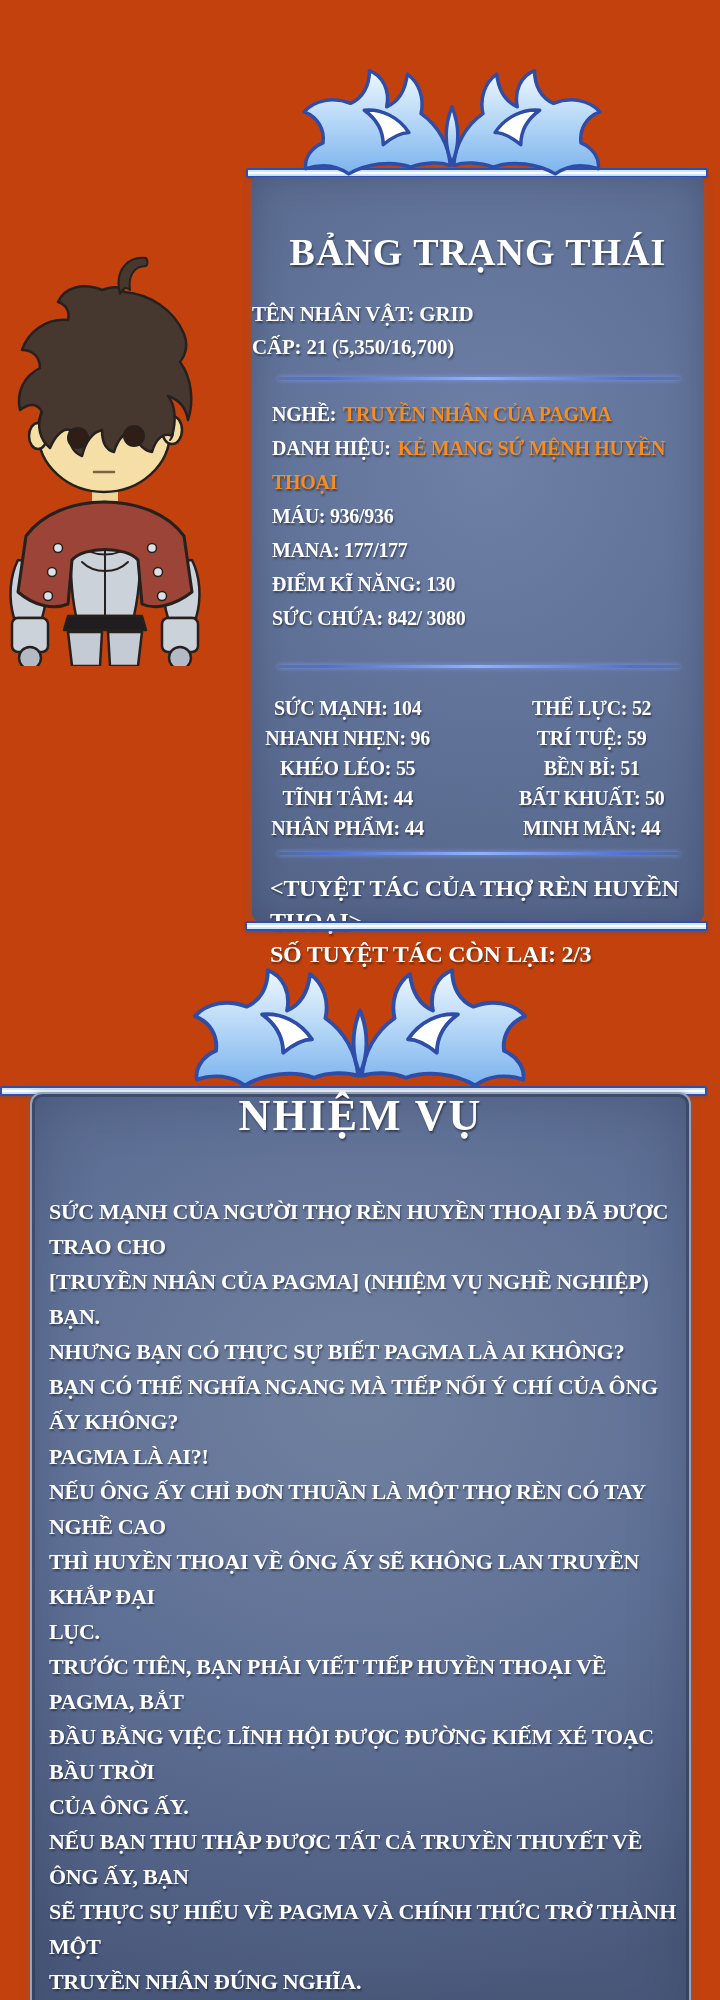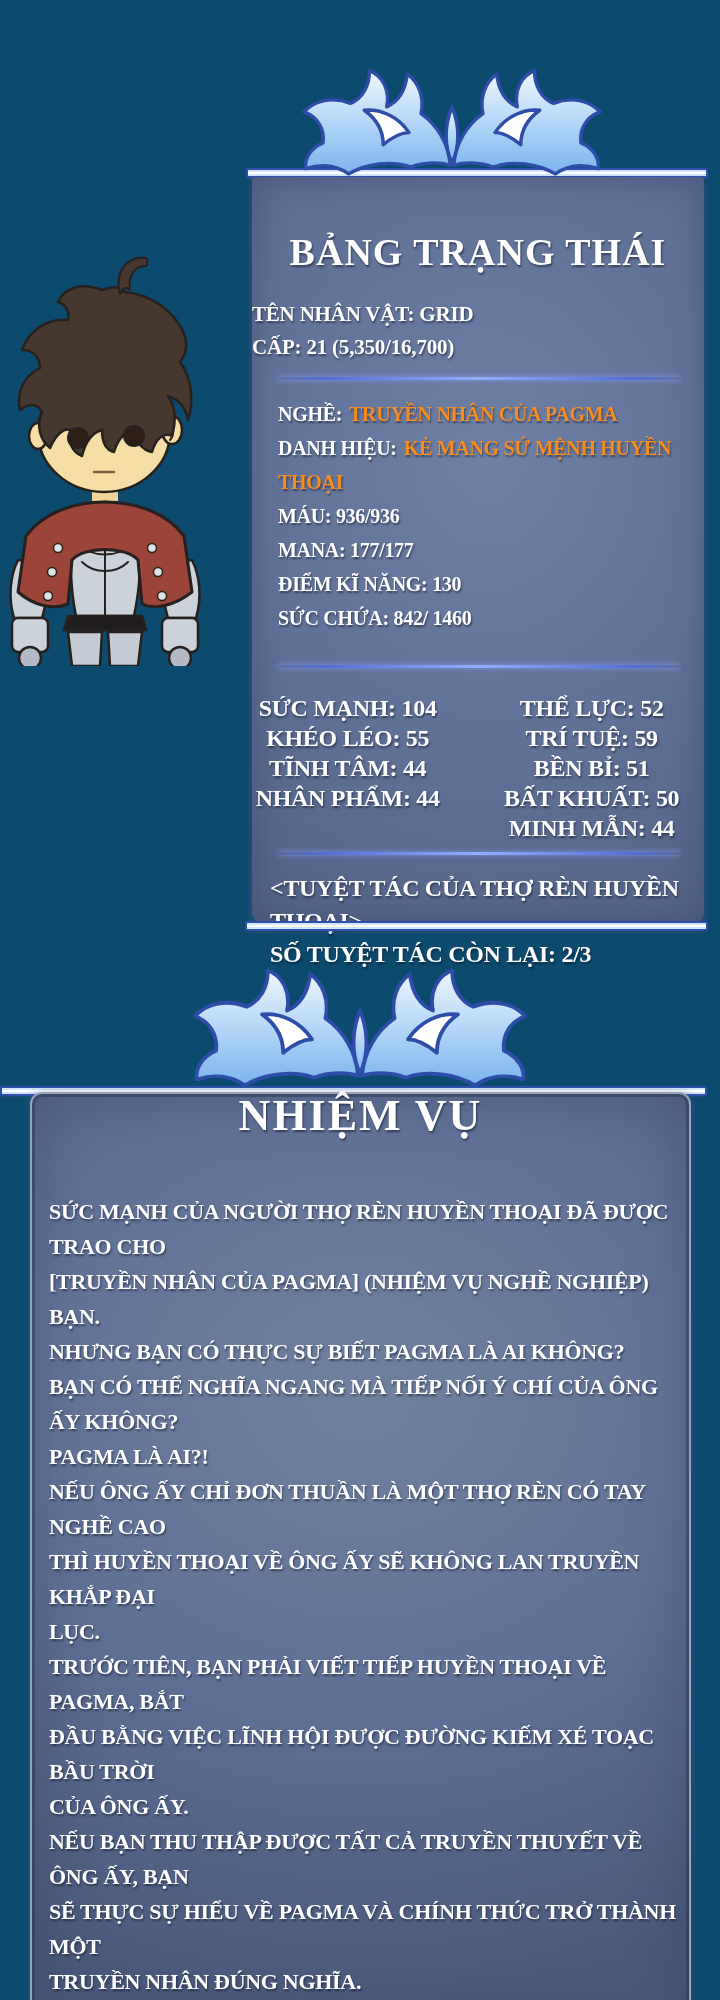--- a/index.html
+++ b/index.html
@@ -1,16 +1,16 @@
 <!DOCTYPE html>
 <html><head>
 <meta charset="utf-8">
 <style>
   html,body{margin:0;padding:0;background:#fff;}
-  .page{position:relative;width:720px;height:2000px;background:#0c4a6e;overflow:hidden;
+  .page{position:relative;width:720px;height:2000px;background:#c2410c;overflow:hidden;
         font-family:"Liberation Serif","DejaVu Serif",serif;font-weight:700;}
 
   
   .bar{position:absolute;height:6px;border:2px solid #2f4fae;border-radius:2px;
        background:linear-gradient(to bottom,#cfe6fb 0%,#cfe6fb 30%,#ffffff 40%,#ffffff 62%,#cfe6fb 72%,#cfe6fb 100%);
        box-shadow:0 2px 3px rgba(70,80,115,.35);}
   .bar-p1-top{left:246px;top:168px;width:458px;}
   .bar-p1-bottom{left:245px;top:921px;width:459px;}
   .bar-p2-top{left:0px;top:1086px;width:703px;}
 
@@ -28,23 +28,23 @@
           border-radius:12px;border:2px solid #95a2bc;
           box-shadow:inset 0 0 0 3px rgba(38,48,78,.45), 0 0 9px rgba(95,105,135,.4), inset 0 0 60px rgba(25,35,65,.25);}
 
   .tsh{text-shadow:1px 2px 2px rgba(8,14,30,.5);}
   .p1-title{margin-top:56px;text-align:center;font-size:38px;letter-spacing:1px;line-height:1;}
   .identity{margin-top:27px;font-size:21px;line-height:33px;letter-spacing:-.2px;}
   .divider{height:3px;margin-left:26px;width:402px;border-radius:2px;
            background:linear-gradient(90deg,rgba(90,120,225,.15) 0%,#4f6fd8 12%,#8fb2ff 50%,#4f6fd8 88%,rgba(90,120,225,.15) 100%);
            box-shadow:0 0 5px rgba(135,165,255,.85);}
   .div1{margin-top:13px;} .div2{margin-top:30px;} .div3{margin-top:9px;}
-  .main-block{margin-top:17px;padding-left:26px;padding-right:12px;font-size:20px;line-height:34px;letter-spacing:-.3px;}
+  .main-block{margin-top:17px;padding-left:20px;padding-right:12px;font-size:20px;line-height:34px;letter-spacing:-.3px;}
   .orange{color:#F78C1F;margin-left:7px;}
-  .stats{display:flex;margin-top:25px;font-size:24px;line-height:30px;letter-spacing:-.3px;gap:36px;}
+  .stats{display:flex;margin-top:25px;font-size:20px;line-height:30px;letter-spacing:-.3px;gap:36px;}
   .col-left{width:46%;text-align:center;}
   .col-right{width:54%;text-align:center;}
   .mp{margin-top:17px;padding-left:18px;font-size:24px;line-height:33px;letter-spacing:-.3px;}
 
   .p2-title{margin-top:0;text-align:center;font-size:44px;letter-spacing:2px;line-height:1;}
   .quest{margin-top:56px;padding:0 12px 0 17px;font-size:22px;line-height:35px;letter-spacing:-.3px;}
 
   .character{position:absolute;left:2px;top:230px;width:206px;height:436px;}
 </style>
 </head>
@@ -88,29 +88,30 @@
 
     <div class="divider div1"></div>
 
     <div class="main-block tsh">
       <div><span>NGHỀ:</span><span class="orange">TRUYỀN NHÂN CỦA PAGMA</span></div>
       <div><span>DANH HIỆU:</span><span class="orange">KẺ MANG SỨ MỆNH HUYỀN THOẠI</span></div>
       <div>
           <div class="info-line">MÁU: 936/936</div>
           <div class="info-line">MANA: 177/177</div>
           <div class="info-line">ĐIỂM KĨ NĂNG: 130</div>
-          <div class="info-line">SỨC CHỨA: 842/ 1460</div>
+          <div class="info-line">SỨC CHỨA: 842/ 3080</div>
         </div>
     </div>
 
     <div class="divider div2"></div>
 
     <div class="stats tsh">
       <div class="col-left">
           <div class="stat-line">SỨC MẠNH: 104</div>
+          <div class="stat-line">NHANH NHẸN: 96</div>
           <div class="stat-line">KHÉO LÉO: 55</div>
           <div class="stat-line">TĨNH TÂM: 44</div>
           <div class="stat-line">NHÂN PHẨM: 44</div>
         </div>
       <div class="col-right">
           <div class="stat-line">THỂ LỰC: 52</div>
           <div class="stat-line">TRÍ TUỆ: 59</div>
           <div class="stat-line">BỀN BỈ: 51</div>
           <div class="stat-line">BẤT KHUẤT: 50</div>
           <div class="stat-line">MINH MẪN: 44</div>

